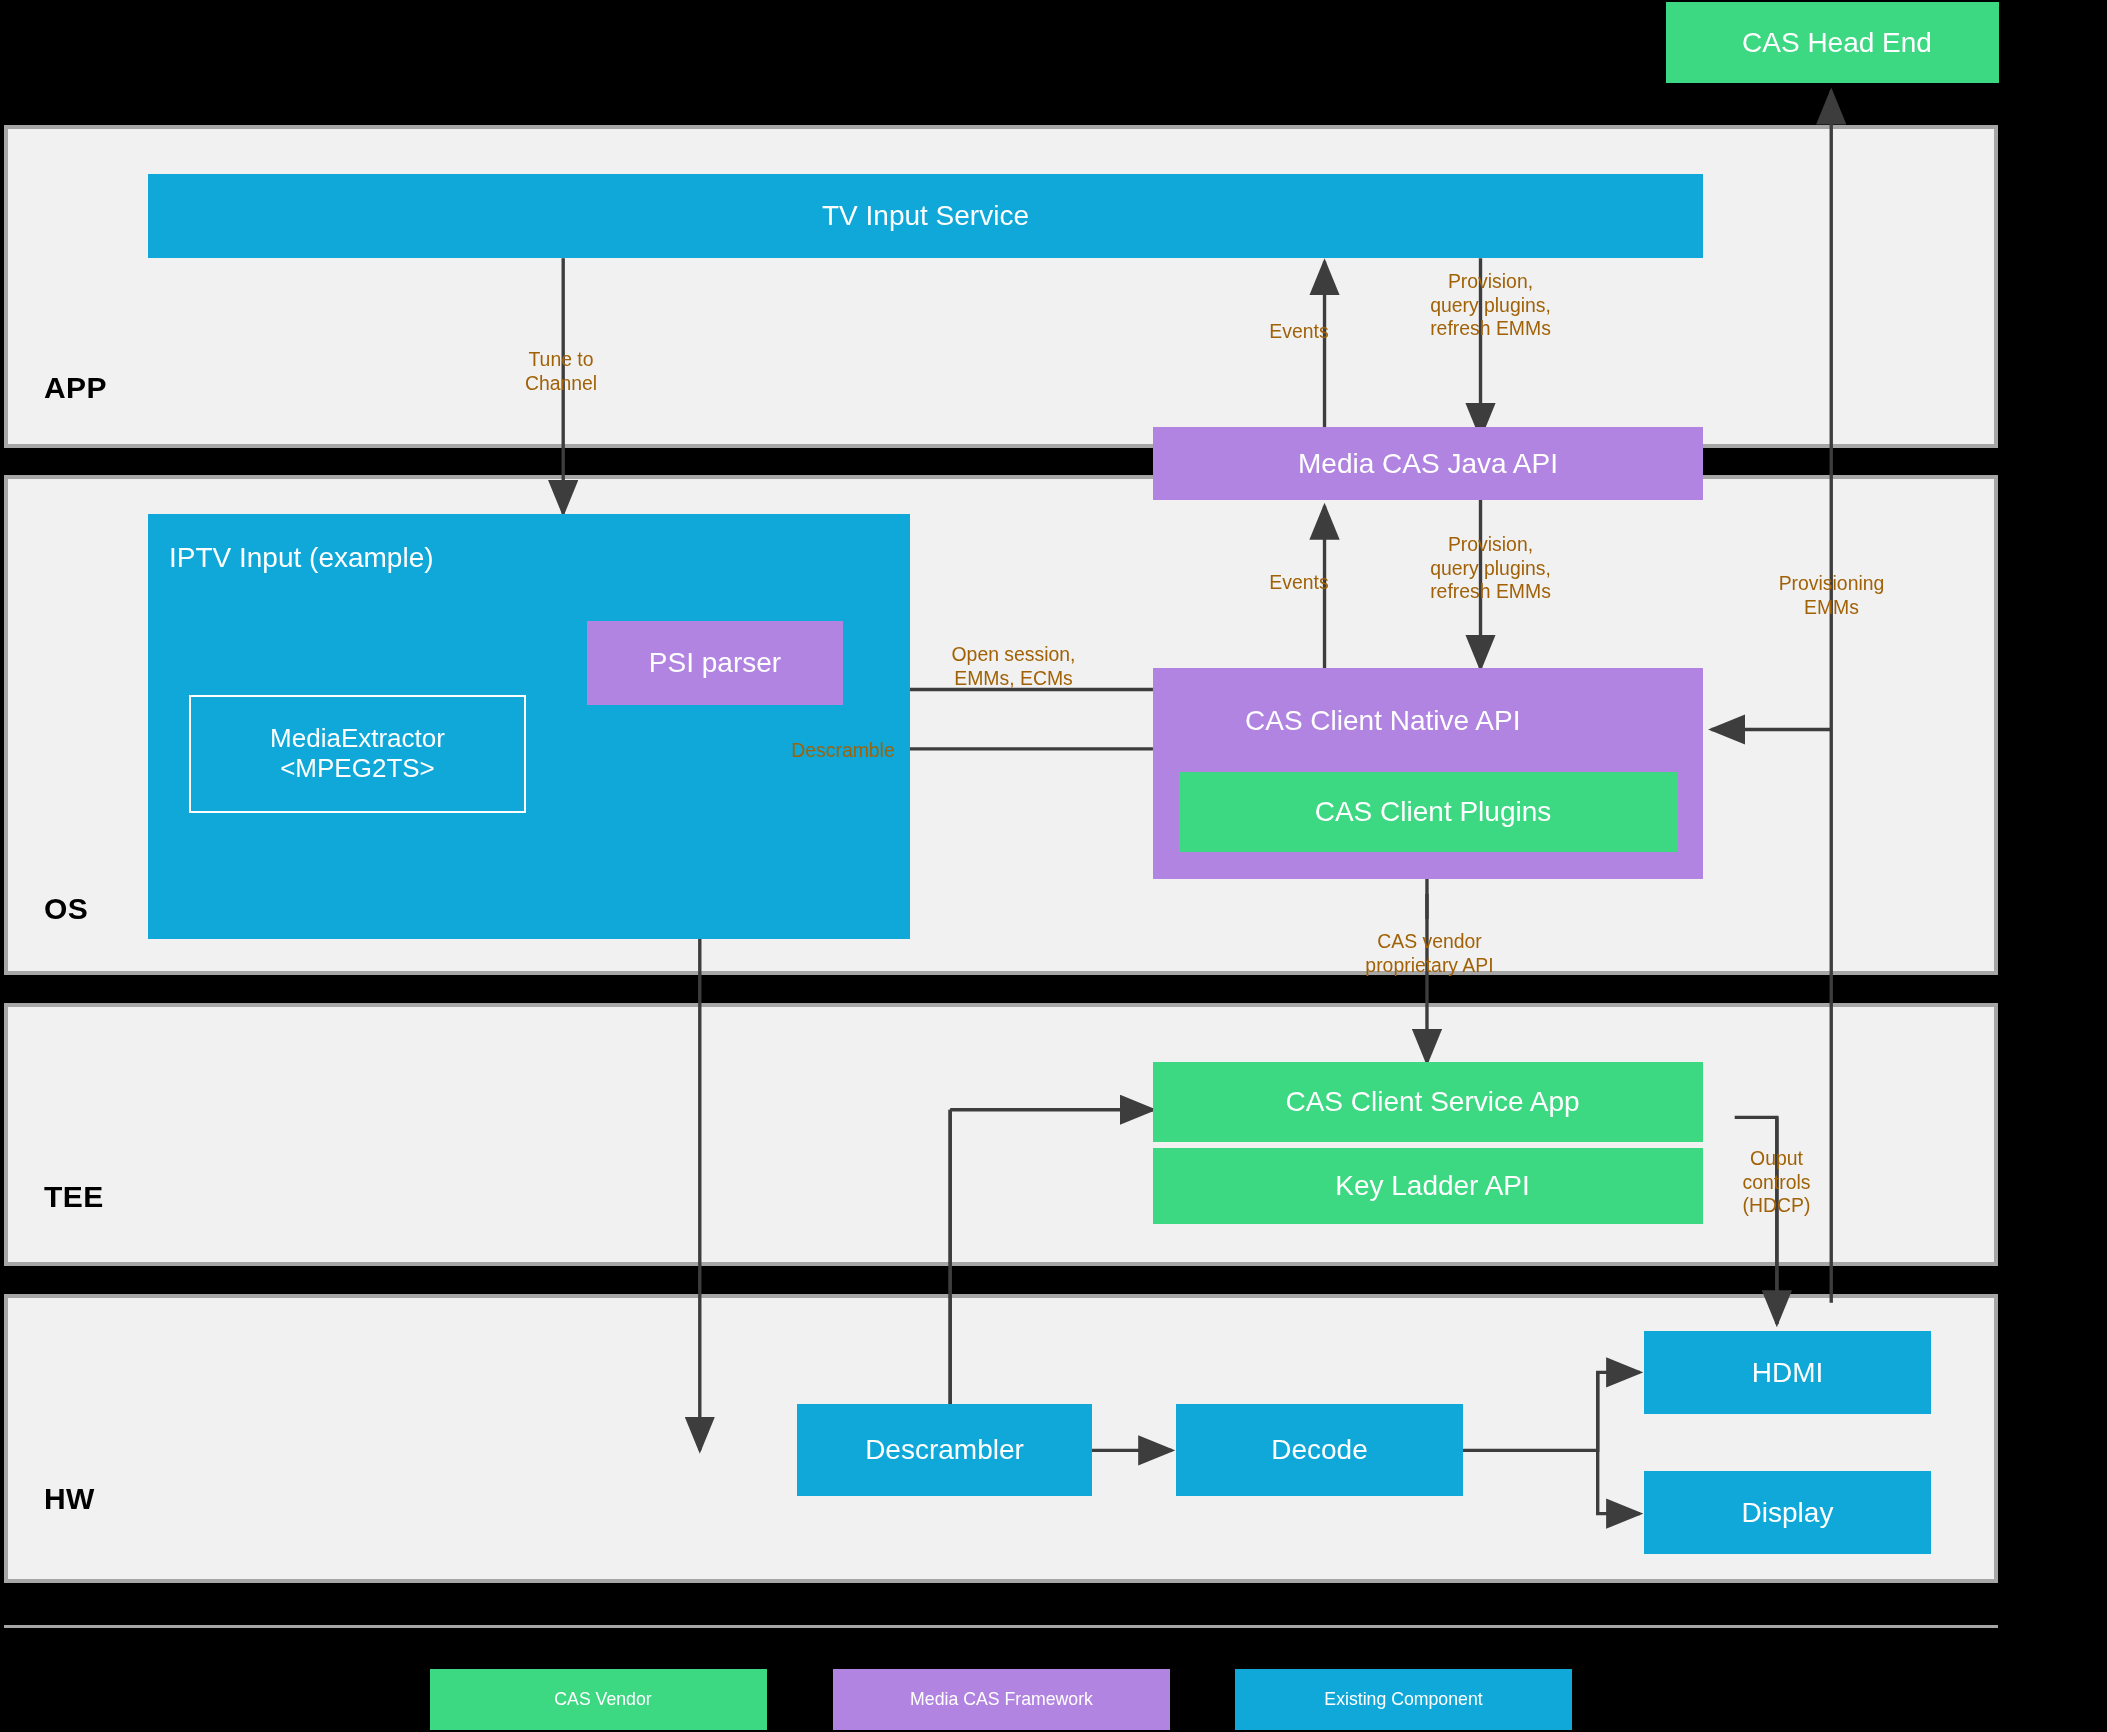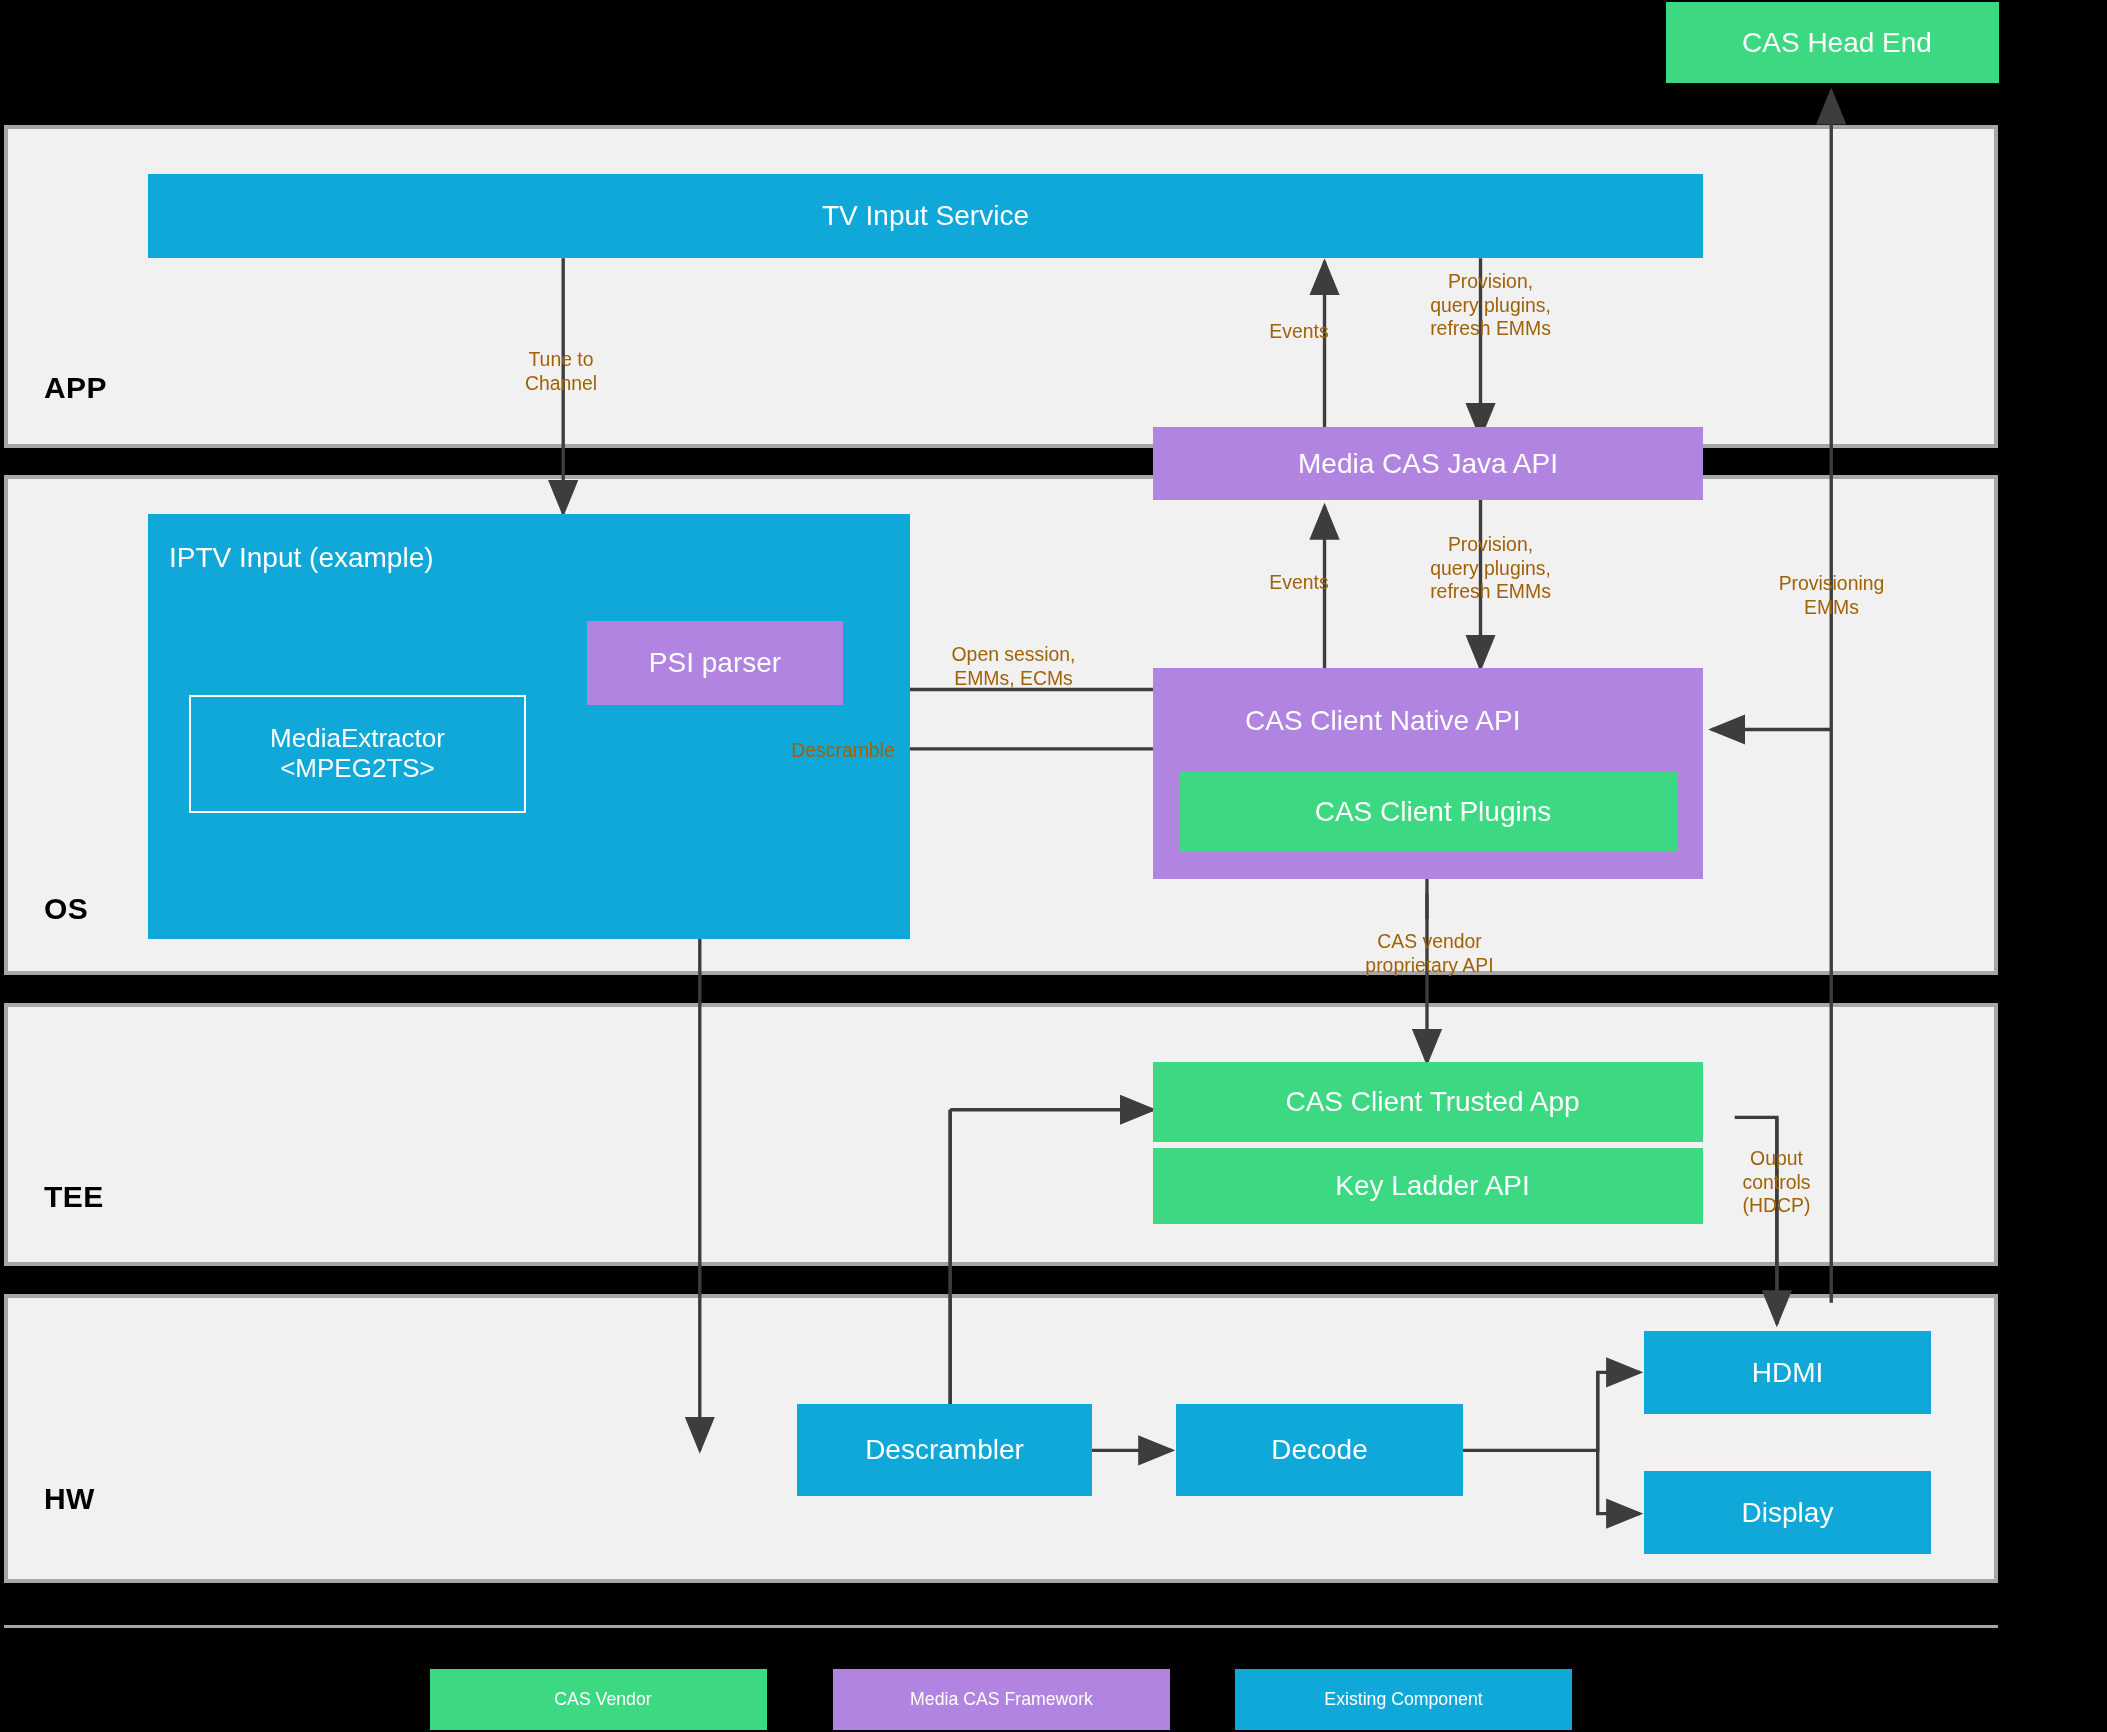--- a/index.html
+++ b/index.html
@@ -184,21 +184,21 @@
 
   <div class="outlined" style="left:189px; top:695px; width:337px; height:118px; white-space:pre-line;">MediaExtractor
 &lt;MPEG2TS&gt;</div>
 
 
   <div class="block purple" style="left:1153px; top:668px; width:550px; height:211px; align-items:flex-start;"></div>
   <div class="block-title-left" style="left:1224px; top:705px;margin-left:21px;">CAS Client Native API</div>
 
   <div class="block green" style="left:1179px; top:772px; width:499px; height:80px;">CAS Client Plugins</div>
 
-  <div class="block green" style="left:1153px; top:1062px; width:550px; height:80px;">CAS Client Trusted App</div>
+  <div class="block green" style="left:1153px; top:1062px; width:550px; height:80px;">CAS Client Service App</div>
   <div class="block green" style="left:1153px; top:1148px; width:550px; height:76px;">Key Ladder API</div>
 
   <div class="block blue" style="left:797px; top:1404px; width:295px; height:92px;">Descrambler</div>
   <div class="block blue" style="left:1176px; top:1404px; width:287px; height:92px;">Decode</div>
   <div class="block blue" style="left:1644px; top:1331px; width:287px; height:83px;">HDMI</div>
   <div class="block blue" style="left:1644px; top:1471px; width:287px; height:83px;">Display</div>
 
   <div class="edge-label" style="left:460px; top:348px; width:202px;">Tune to
 Channel</div>
 

